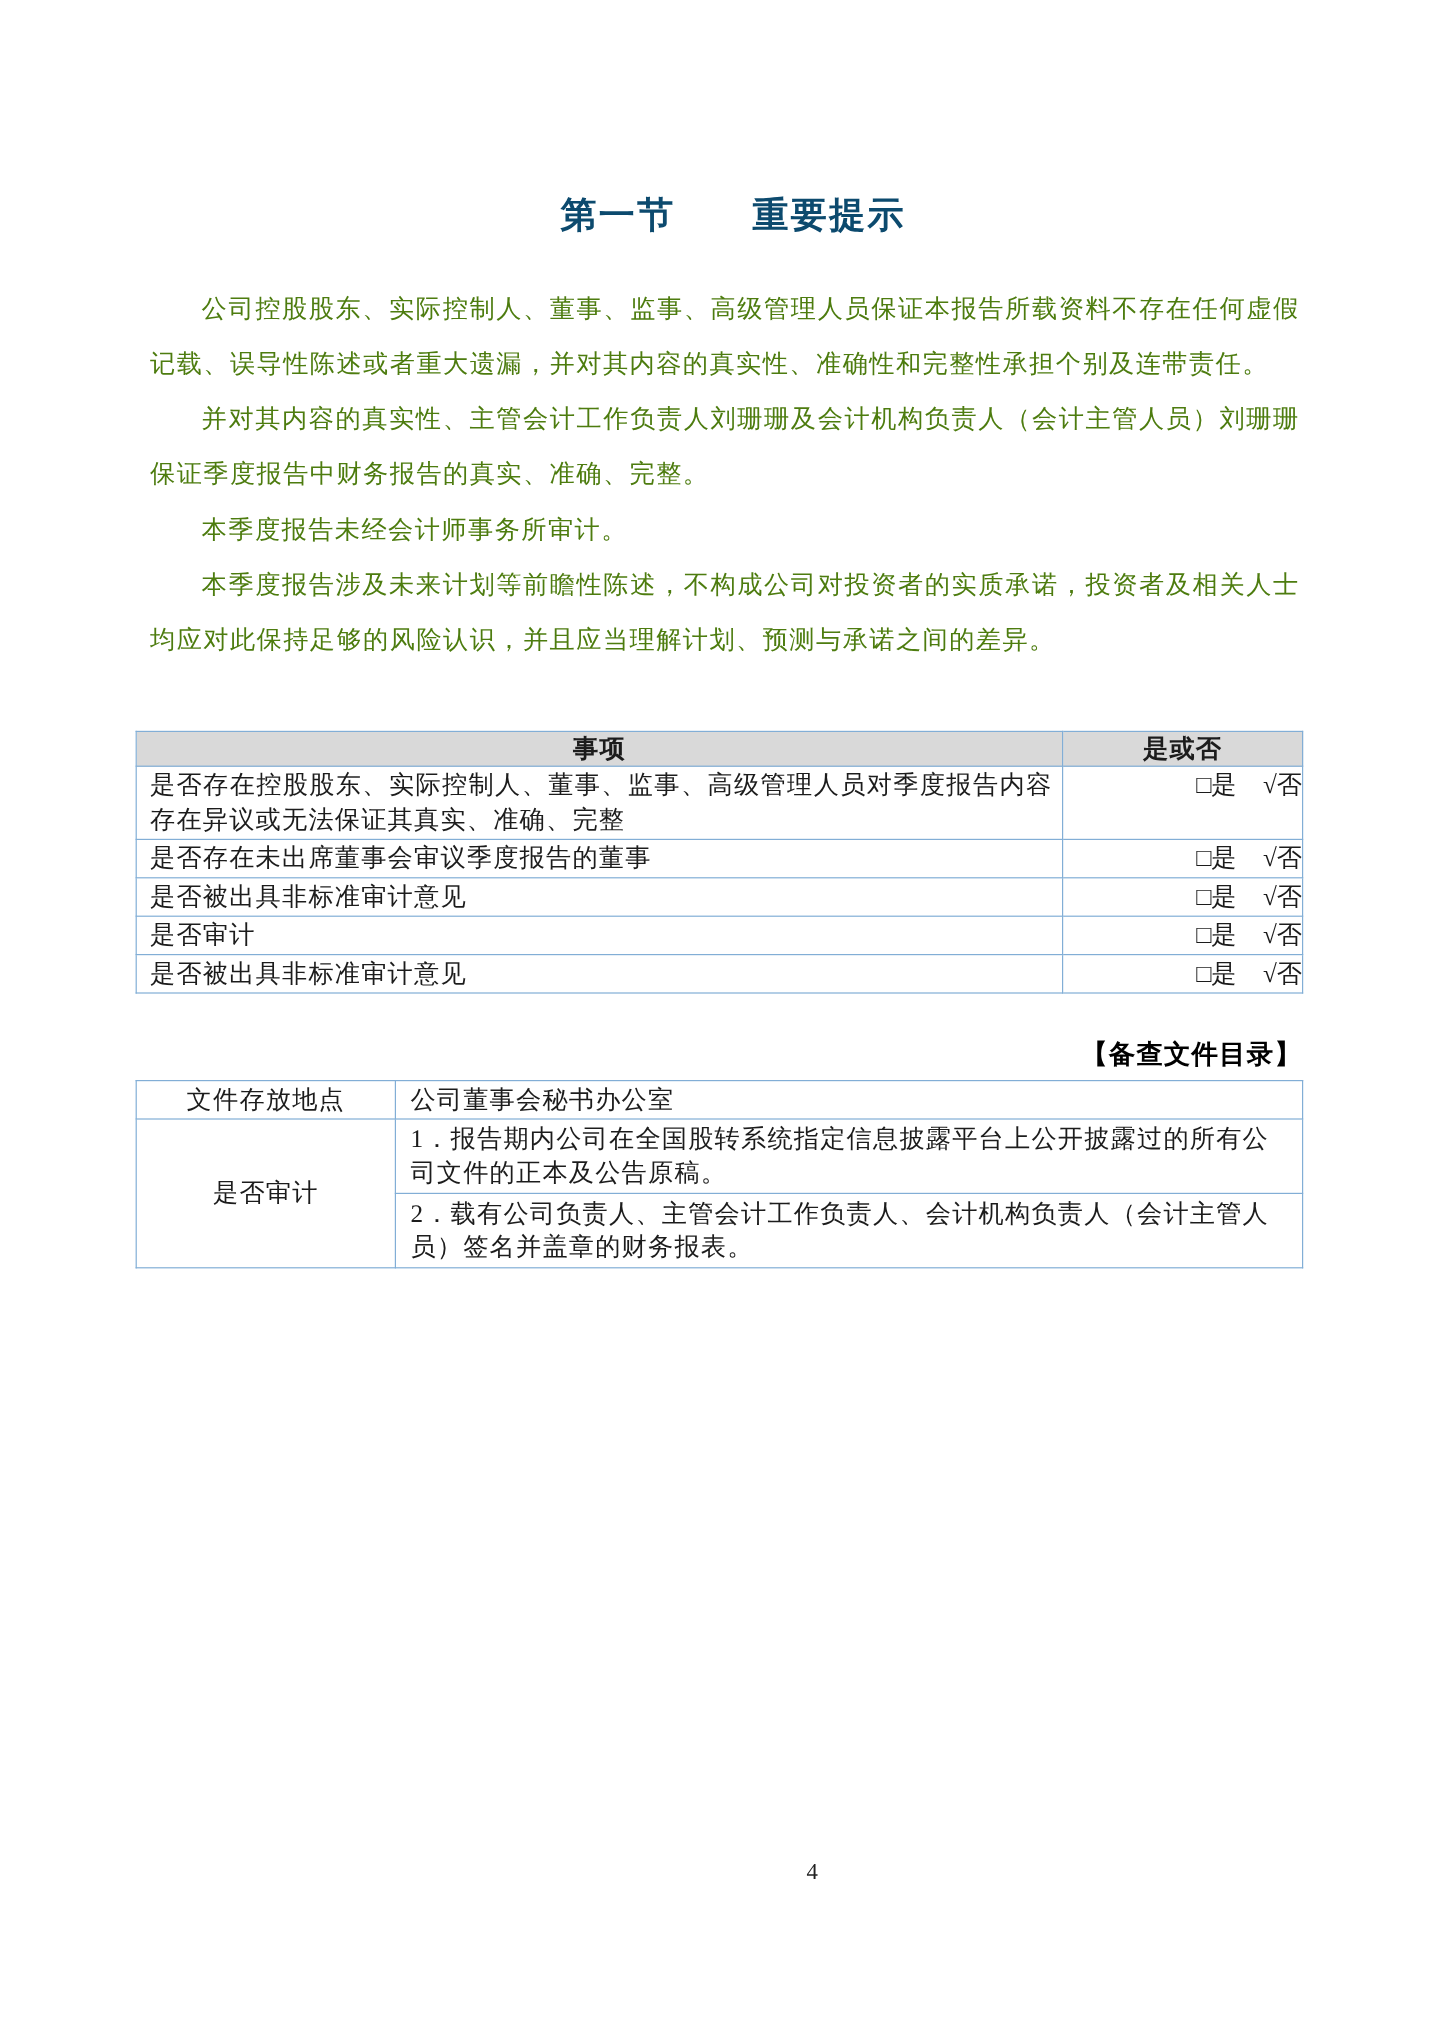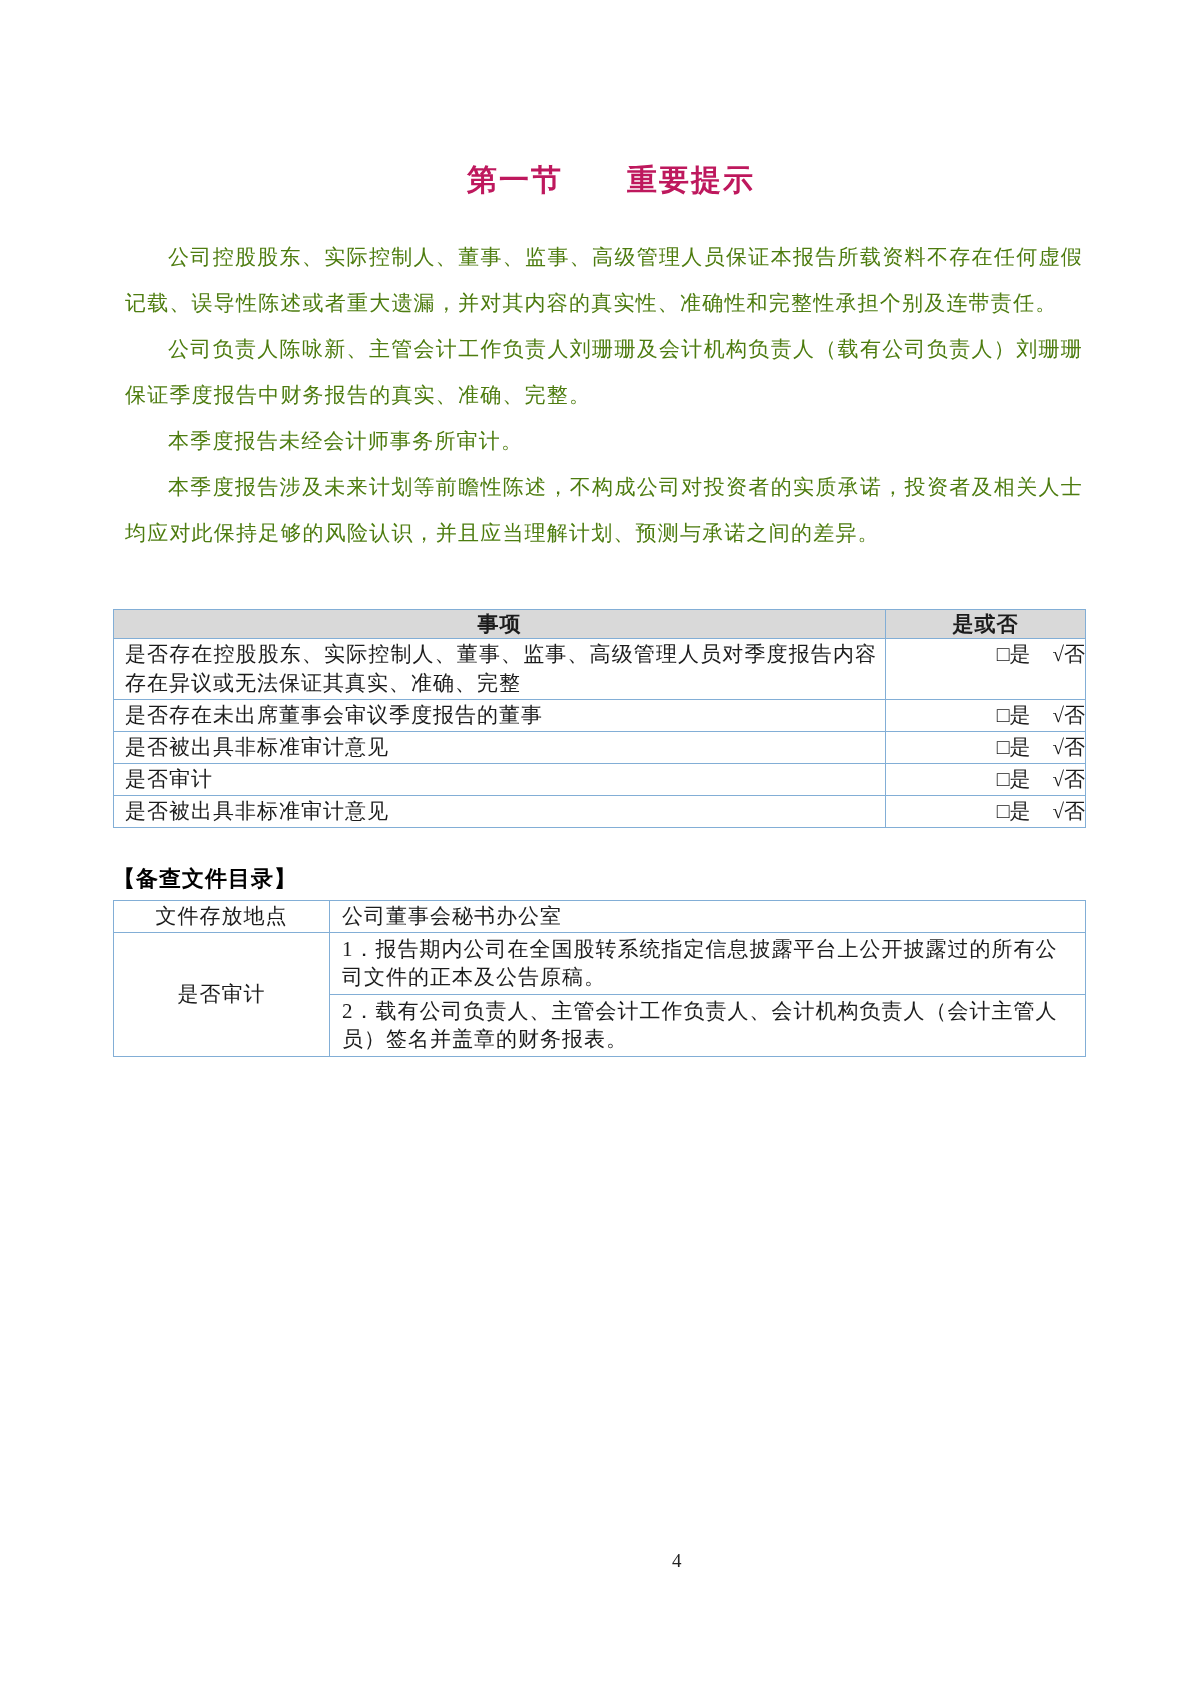--- a/index.html
+++ b/index.html
@@ -15,21 +15,21 @@
     overflow: hidden;
   }
   .content {
     padding: 158px 115px 0 113px;
   }
   .doc-title {
     font-family: "Liberation Sans", sans-serif;
     font-size: 30px;
     line-height: 44px;
     font-weight: bold;
-    color: #be185d;
+    color: #0c4a6e;
     text-align: center;
     letter-spacing: 2px;
     margin-left: 24px;
     margin-bottom: 32px;
   }
   .para {
     font-size: 21px;
     line-height: 46px;
     letter-spacing: 1.2px;
     text-align: justify;
@@ -75,20 +75,21 @@
     white-space: nowrap;
   }
   .matters-table td.ans .no-opt { margin-left: 22px; }
   .docs-heading {
     margin-top: 36px;
     font-size: 22px;
     line-height: 30px;
     font-weight: bold;
     color: #000000;
     letter-spacing: 1px;
+    text-align: right;
   }
   .docs-table { margin-top: 6px; }
   .docs-table col.c-label { width: 216px; }
   .docs-table col.c-value { width: 756px; }
   .docs-table td.label-cell {
     text-align: center;
     vertical-align: middle;
     line-height: 29px;
     letter-spacing: 1px;
     padding: 1px 4px;
@@ -118,21 +119,21 @@
 </style>
 </head>
 <body>
 
 <div class="page">
   <div class="content">
 
     <div class="doc-title">第一节　　重要提示</div>
 
     <p class="para">公司控股股东、实际控制人、董事、监事、高级管理人员保证本报告所载资料不存在任何虚假记载、误导性陈述或者重大遗漏，并对其内容的真实性、准确性和完整性承担个别及连带责任。</p>
-    <p class="para">公司负责人陈咏新、主管会计工作负责人刘珊珊及会计机构负责人（载有公司负责人）刘珊珊保证季度报告中财务报告的真实、准确、完整。</p>
+    <p class="para">并对其内容的真实性、主管会计工作负责人刘珊珊及会计机构负责人（会计主管人员）刘珊珊保证季度报告中财务报告的真实、准确、完整。</p>
     <p class="para">本季度报告未经会计师事务所审计。</p>
     <p class="para">本季度报告涉及未来计划等前瞻性陈述，不构成公司对投资者的实质承诺，投资者及相关人士均应对此保持足够的风险认识，并且应当理解计划、预测与承诺之间的差异。</p>
 
     <table class="matters-table">
       <colgroup>
           <col class="c-item">
           <col class="c-ans">
         </colgroup>
       <thead>
         <tr>

